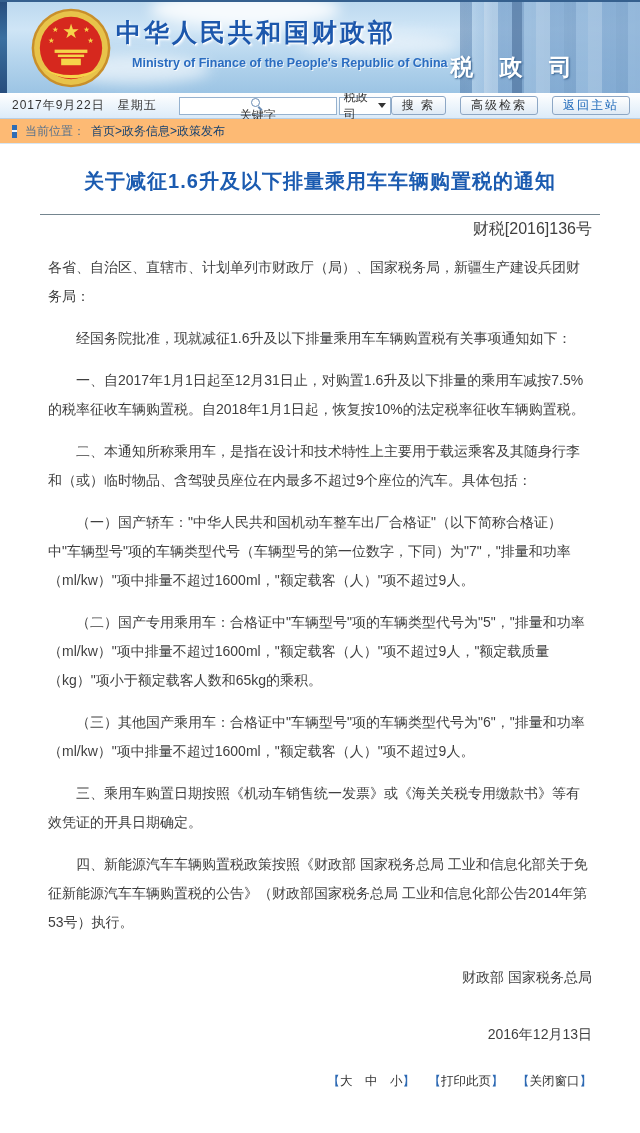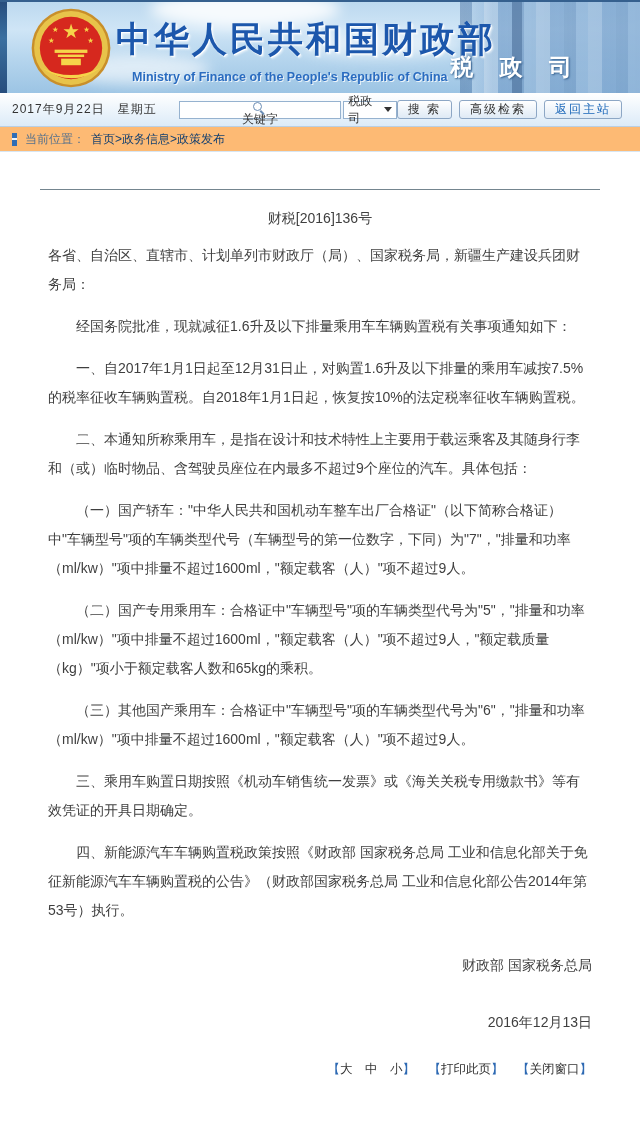--- a/index.html
+++ b/index.html
@@ -18,58 +18,58 @@
   .cloud.c2 { left:60px; top:52px; width:150px; height:30px; opacity:.7; }
   .cloud.c3 { left:300px; top:30px; width:160px; height:26px; opacity:.6; }
   .building { position:absolute; right:0; top:0; width:180px; height:100%; opacity:.95;
     background:
       linear-gradient(90deg, rgba(160,195,225,0) 0%, rgba(130,170,210,.55) 18%, rgba(130,170,210,.75) 100%),
       repeating-linear-gradient(90deg, rgba(72,112,160,.50) 0 12px, rgba(190,216,238,.75) 12px 24px, rgba(235,245,252,.85) 24px 38px, rgba(110,150,195,.55) 38px 52px);
   }
   .building-shadow { position:absolute; right:118px; top:0; width:10px; height:100%; background:rgba(60,95,140,.45); }
   .emblem { position:absolute; left:30px; top:5px; width:82px; height:82px; }
   .banner-titles { position:absolute; left:116px; top:14px; }
-  .title-cn { font-size:35px; font-weight:bold; color:#1c57ac; letter-spacing:3px;
+  .title-cn { font-size:25px; font-weight:bold; color:#1c57ac; letter-spacing:3px;
     text-shadow:1px 1px 0 rgba(255,255,255,.9), 2px 2px 2px rgba(255,255,255,.6); white-space:nowrap; }
   .title-en { margin-top:7px; margin-left:16px; font-size:12.5px; font-weight:bold; color:#2a6cc0;
     text-shadow:1px 1px 0 rgba(255,255,255,.8); white-space:nowrap; }
   .dept { position:absolute; right:58px; top:50px; font-size:23px; font-weight:bold; color:#ffffff;
     letter-spacing:10px; text-shadow:1px 1px 2px #35618f; white-space:nowrap; }
 
   
-  .topbar { height:34px; flex:none; display:flex; align-items:center;
+  .topbar { height:26px; flex:none; display:flex; align-items:center;
     background:linear-gradient(180deg,#ffffff,#dcebf8); border-bottom:1px solid #b9cfe4; font-size:12px; color:#333; }
   .topbar-date { margin-left:12px; white-space:nowrap; letter-spacing:1px; }
   .searchbox { margin-left:22px; width:200px; height:18px; background:#fff; border:1px solid #96b2cf;
     display:flex; align-items:center; padding:0 4px;flex-direction:column; }
   .mag { position:relative; width:9px; height:9px; border:1.5px solid #6a8cb4; border-radius:50%; margin-right:5px; flex:none; }
   .mag::after { content:""; position:absolute; left:7px; top:7px; width:5px; height:1.5px; background:#6a8cb4; transform:rotate(45deg); transform-origin:0 0; }
   .search-text { color:#333; }
   .scope { margin-left:2px; width:64px; height:18px; background:#fff; border:1px solid #96b2cf;
     display:flex; align-items:center; justify-content:space-between; padding:0 4px; }
   .caret { width:0; height:0; border-left:4px solid transparent; border-right:4px solid transparent; border-top:5px solid #333; }
-  .topbar-buttons { margin-left:auto; margin-right:18px; display:flex; gap:7px; }
+  .topbar-buttons { margin-left:auto; margin-right:10px; display:flex; gap:14px; }
   .tbtn { height:19px; padding:1px 10px; border:1px solid #8da7c5; border-radius:3px;
     background:linear-gradient(180deg,#ffffff,#dfeaf5); font-size:12px; color:#333;
     display:flex; align-items:center; white-space:nowrap; letter-spacing:2px; cursor:pointer; }
   .tbtn.home { color:#1a66b8; }
 
   
   .breadcrumb { height:25px; flex:none; display:flex; align-items:center; background:#fdba74;
     border-bottom:1px solid #d7e6f3; font-size:12px; }
   .loc-icon { margin-left:12px; margin-right:8px; width:5px; height:13px;
     background:linear-gradient(180deg,#2f6db5 0 5px, #eaf3fb 5px 7px, #2f6db5 7px 13px); }
   .loc-label { color:#57718c; margin-right:6px; }
   .loc-path { color:#15406f; }
 
   
   .content { flex:1; background:#fff; padding:18px 48px 0 48px; color:#3f3f3f; font-size:14px; }
   .doc-title { text-align:center; font-size:20px; font-weight:bold; color:#1b5bb0; letter-spacing:1px; margin-top:6px; }
   .rule { border:none; border-top:1.5px solid #74858f; margin:19px -8px 0 -8px; }
-  .doc-number { text-align:center; margin-top:20px; font-size:14px; color:#3f3f3f; }
+  .doc-number { text-align:right; margin-top:4px; font-size:16px; color:#3f3f3f; }
   .body-text { margin-top:10px; }
   .body-text p { line-height:29px; margin-top:13px; text-indent:2em; }
   .body-text p.salutation { text-indent:0; }
   .sig-block { text-align:right; margin-top:26px; line-height:29px; }
   .sig-date { text-align:right; margin-top:28px; line-height:29px; }
   .tools { text-align:right; margin-top:24px; font-size:12.5px; color:#333; }
   .tools .tool { margin-left:10px; cursor:pointer; white-space:nowrap; }
   .tools .brk { color:#2d69b3; }
 </style>
 </head>
@@ -122,20 +122,21 @@
     </div>
   </div>
 
   <div class="breadcrumb">
     <span class="loc-icon"></span>
     <span class="loc-label">当前位置：</span>
     <span class="loc-path">首页&gt;政务信息&gt;政策发布</span>
   </div>
 
   <div class="content">
+    <div class="doc-title">关于减征1.6升及以下排量乘用车车辆购置税的通知</div>
     <hr class="rule">
     <div class="doc-number">财税[2016]136号</div>
 
     <div class="body-text">
       <p class="salutation">各省、自治区、直辖市、计划单列市财政厅（局）、国家税务局，新疆生产建设兵团财务局：</p>
       <div>
           <p>经国务院批准，现就减征1.6升及以下排量乘用车车辆购置税有关事项通知如下：</p>
           <p>一、自2017年1月1日起至12月31日止，对购置1.6升及以下排量的乘用车减按7.5%的税率征收车辆购置税。自2018年1月1日起，恢复按10%的法定税率征收车辆购置税。</p>
           <p>二、本通知所称乘用车，是指在设计和技术特性上主要用于载运乘客及其随身行李和（或）临时物品、含驾驶员座位在内最多不超过9个座位的汽车。具体包括：</p>
           <p>（一）国产轿车："中华人民共和国机动车整车出厂合格证"（以下简称合格证）中"车辆型号"项的车辆类型代号（车辆型号的第一位数字，下同）为"7"，"排量和功率（ml/kw）"项中排量不超过1600ml，"额定载客（人）"项不超过9人。</p>

